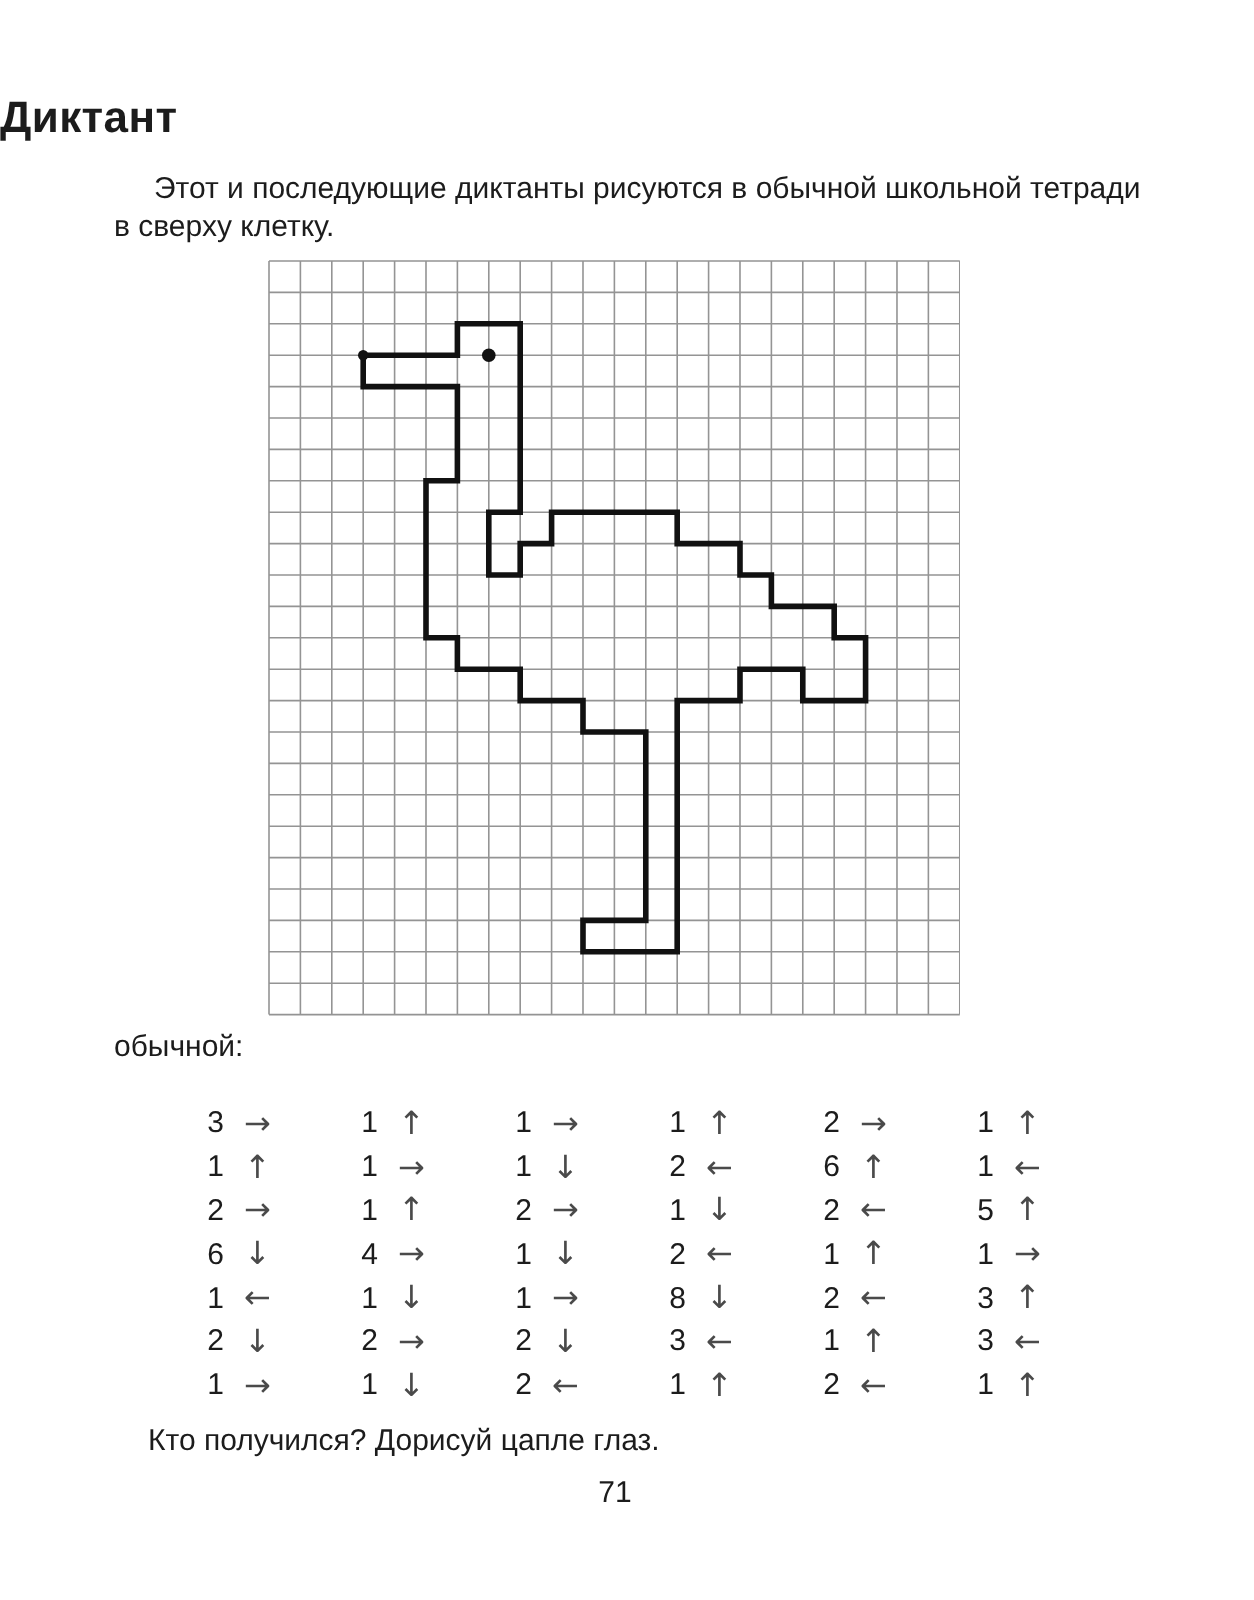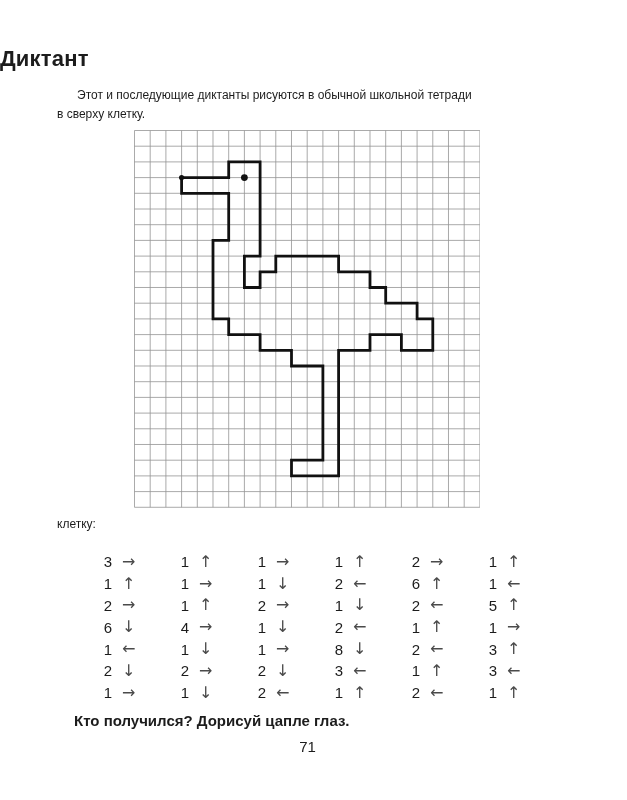--- a/index.html
+++ b/index.html
@@ -13,41 +13,41 @@
   }
   .page { position: absolute; inset: 0; }
 
   .title {
     position: absolute; top: 46px; left: 0; width: 627px;
     text-align: left;
     font-size: 22px; font-weight: bold;
     letter-spacing: 0.2px;
   }
 
-  .para { position: absolute; left: 57px; width: 516px; font-size: 12px; line-height: 18.5px; }
+  .para { position: absolute; left: 57px; width: 516px; font-size: 15px; line-height: 18.5px; }
   .para .line { white-space: nowrap; }
   .para .indent { padding-left: 20px; }
 
   .intro { top: 86px; }
   .instruction { top: 515px; }
 
   .grid-wrap { position: absolute; left: 134px; top: 130px; }
   .grid-wrap svg { display: block; }
 
   .dict-table { position: absolute; left: 96px; top: 551px; }
   .dict-row { display: flex; gap: 31px; height: 21.8px; align-items: center; }
   .dict-cell { width: 46px; display: flex; align-items: center; }
   .dict-cell .num { width: 16px; text-align: right; font-size: 15px; color: #1c1c1c; }
   .dict-cell .arw {
     margin-left: 10px; font-size: 16px; color: #4a4a4a;
     font-family: "DejaVu Sans", sans-serif; line-height: 1;
   }
 
   .question { position: absolute; left: 57px; top: 712px; width: 516px; font-size: 15px; }
-  .question .line { padding-left: 17px; font-weight: bold; }
+  .question .line { padding-left: 17px; }
 
   .page-number {
     position: absolute; top: 738px; left: 0; width: 615px;
     text-align: center; font-size: 15px;
   }
 </style>
 </head>
 <body>
 
 <div class="page">
@@ -62,21 +62,21 @@
   <div class="grid-wrap">
     <svg id="grid-svg" xmlns="http://www.w3.org/2000/svg" width="346.4" height="377.79999999999995" viewBox="-0.5 -0.5 346.4 377.79999999999995">
         <path d="M 0 0 V 376.79999999999995 M 15.7 0 V 376.79999999999995 M 31.4 0 V 376.79999999999995 M 47.099999999999994 0 V 376.79999999999995 M 62.8 0 V 376.79999999999995 M 78.5 0 V 376.79999999999995 M 94.19999999999999 0 V 376.79999999999995 M 109.89999999999999 0 V 376.79999999999995 M 125.6 0 V 376.79999999999995 M 141.29999999999998 0 V 376.79999999999995 M 157 0 V 376.79999999999995 M 172.7 0 V 376.79999999999995 M 188.39999999999998 0 V 376.79999999999995 M 204.1 0 V 376.79999999999995 M 219.79999999999998 0 V 376.79999999999995 M 235.5 0 V 376.79999999999995 M 251.2 0 V 376.79999999999995 M 266.9 0 V 376.79999999999995 M 282.59999999999997 0 V 376.79999999999995 M 298.3 0 V 376.79999999999995 M 314 0 V 376.79999999999995 M 329.7 0 V 376.79999999999995 M 345.4 0 V 376.79999999999995 M 0 0 H 345.4 M 0 15.7 H 345.4 M 0 31.4 H 345.4 M 0 47.099999999999994 H 345.4 M 0 62.8 H 345.4 M 0 78.5 H 345.4 M 0 94.19999999999999 H 345.4 M 0 109.89999999999999 H 345.4 M 0 125.6 H 345.4 M 0 141.29999999999998 H 345.4 M 0 157 H 345.4 M 0 172.7 H 345.4 M 0 188.39999999999998 H 345.4 M 0 204.1 H 345.4 M 0 219.79999999999998 H 345.4 M 0 235.5 H 345.4 M 0 251.2 H 345.4 M 0 266.9 H 345.4 M 0 282.59999999999997 H 345.4 M 0 298.3 H 345.4 M 0 314 H 345.4 M 0 329.7 H 345.4 M 0 345.4 H 345.4 M 0 361.09999999999997 H 345.4 M 0 376.79999999999995 H 345.4 " stroke="#949494" stroke-width="0.8" fill="none"></path>
         <path d="M 47.099999999999994 47.099999999999994 L 94.19999999999999 47.099999999999994 L 94.19999999999999 31.4 L 125.6 31.4 L 125.6 125.6 L 109.89999999999999 125.6 L 109.89999999999999 157 L 125.6 157 L 125.6 141.29999999999998 L 141.29999999999998 141.29999999999998 L 141.29999999999998 125.6 L 204.1 125.6 L 204.1 141.29999999999998 L 235.5 141.29999999999998 L 235.5 157 L 251.2 157 L 251.2 172.7 L 282.59999999999997 172.7 L 282.59999999999997 188.39999999999998 L 298.3 188.39999999999998 L 298.3 219.79999999999998 L 266.9 219.79999999999998 L 266.9 204.1 L 235.5 204.1 L 235.5 219.79999999999998 L 204.1 219.79999999999998 L 204.1 345.4 L 157 345.4 L 157 329.7 L 188.39999999999998 329.7 L 188.39999999999998 235.5 L 157 235.5 L 157 219.79999999999998 L 125.6 219.79999999999998 L 125.6 204.1 L 94.19999999999999 204.1 L 94.19999999999999 188.39999999999998 L 78.5 188.39999999999998 L 78.5 109.89999999999999 L 94.19999999999999 109.89999999999999 L 94.19999999999999 62.8 L 47.099999999999994 62.8 Z" stroke="#111111" stroke-width="2.8" fill="none" stroke-linejoin="miter"></path>
         <circle cx="47.099999999999994" cy="47.099999999999994" r="2.6" fill="#111111"></circle>
         <circle cx="109.89999999999999" cy="47.099999999999994" r="3.4" fill="#111111"></circle>
       </svg>
   </div>
 
   <div class="para instruction">
-    <div class="line">клетку:</div>
+    <div class="line">обычной:</div>
   </div>
 
   <div class="dict-table" id="dict-table">
       <div class="dict-row">
         <div class="dict-cell">
           <span class="num">3</span>
           <span class="arw">→</span>
         </div>
         <div class="dict-cell">
           <span class="num">1</span>

